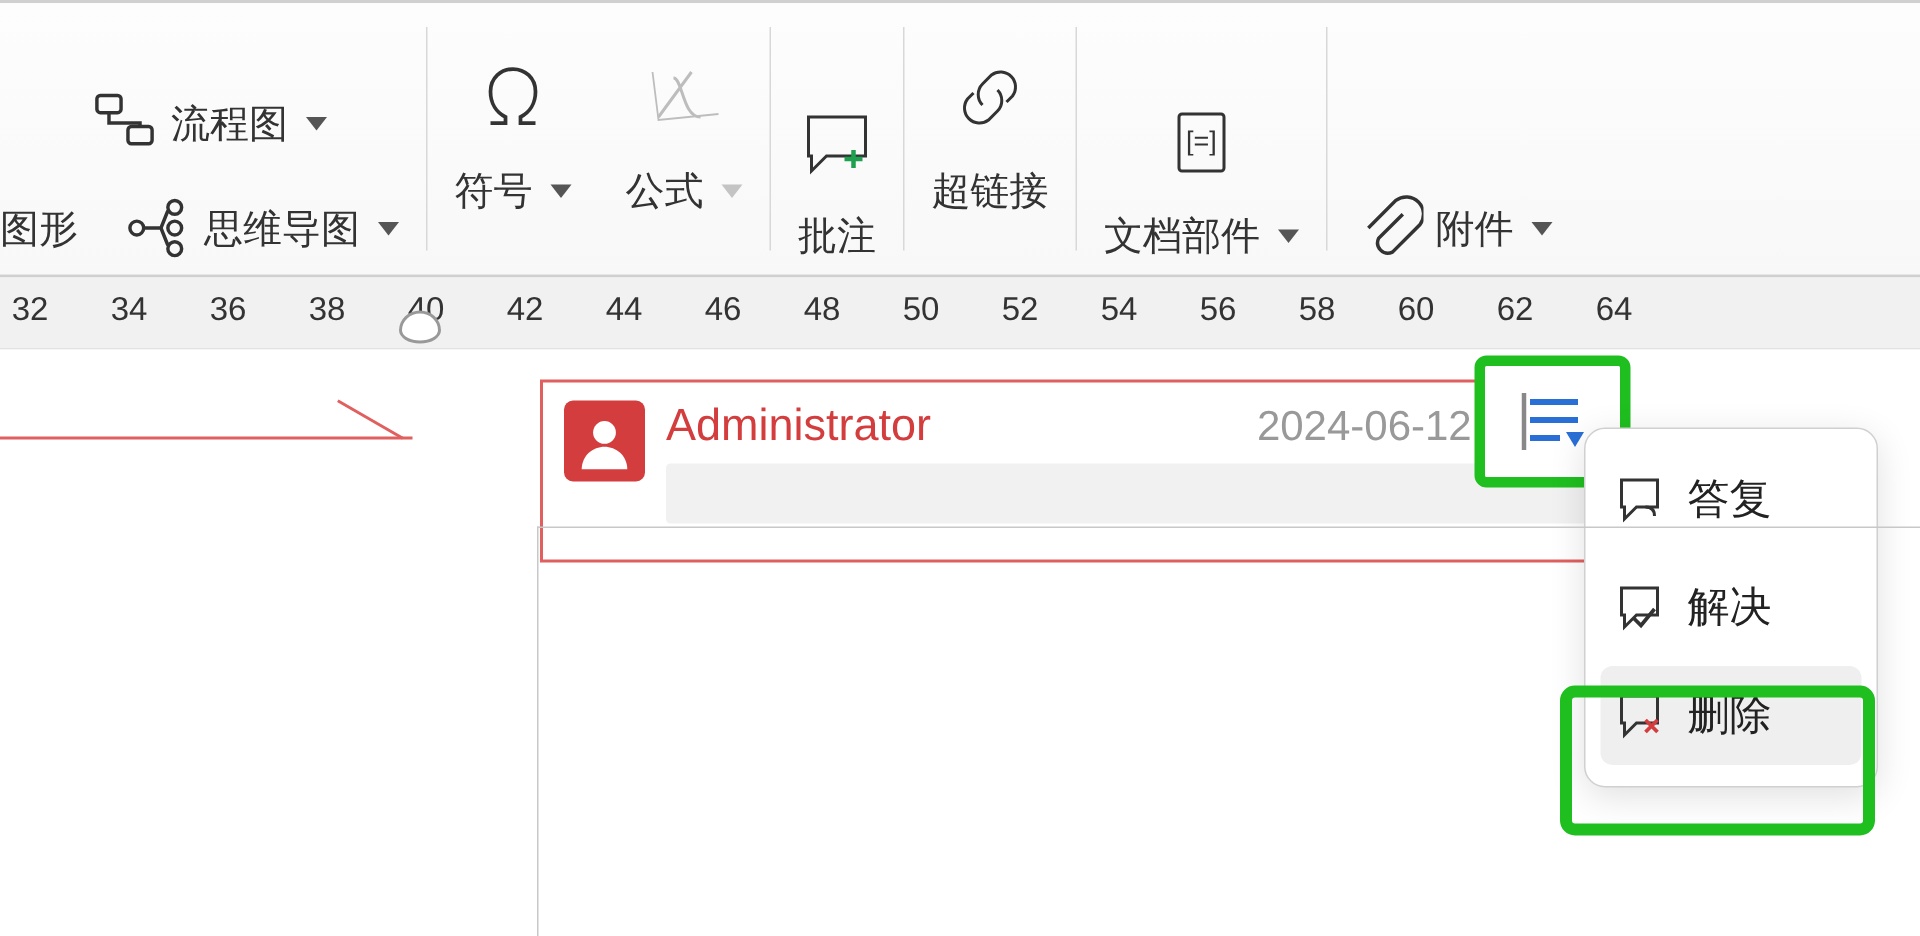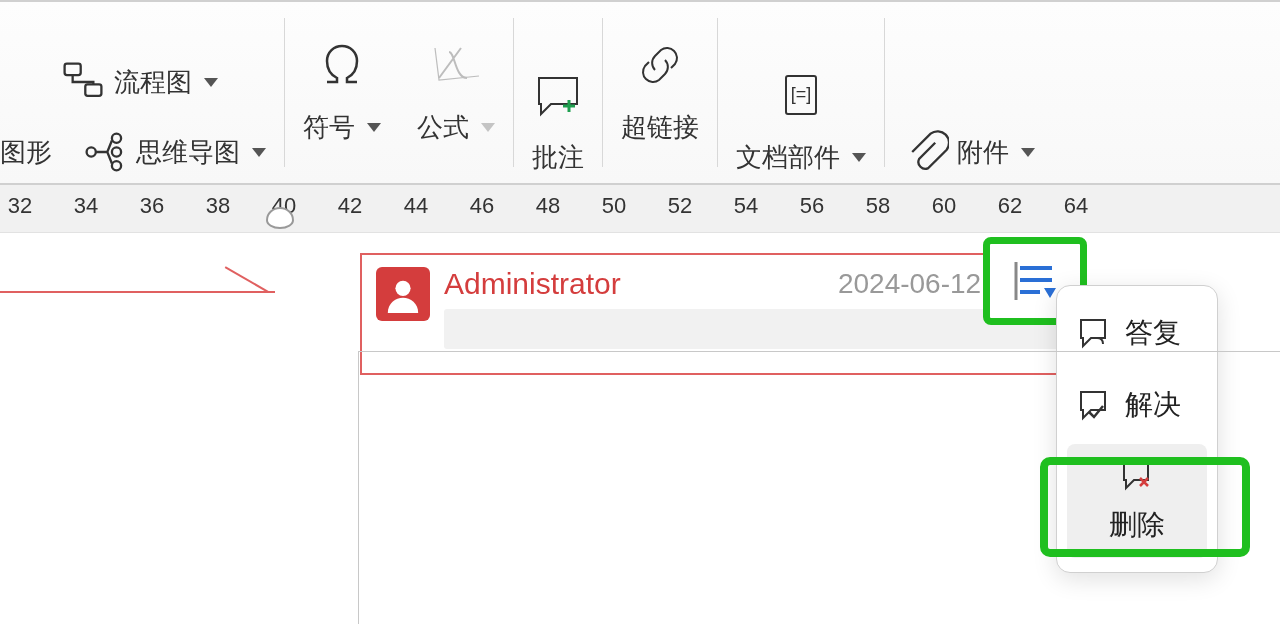--- a/index.html
+++ b/index.html
@@ -168,37 +168,37 @@
     border: 7px solid #1fbf1f;
     border-radius: 8px;
     background: #fff;
     display:flex; align-items:center; justify-content:center;
   }
 
   
   .popup {
     position: absolute;
     left: 1056px; top: 52px;
-    width: 162px;
+    width: 196px;
     background: #fff;
     border: 1px solid #d0d0d0;
     border-radius: 14px;
     box-shadow: 0 6px 24px rgba(0,0,0,.12);
     padding: 14px 10px;
     display:flex; flex-direction:column;
     gap: 6px;
   }
   .popup-item {
     display:flex; align-items:center; gap: 14px;
     font-size: 28px;
     color: #222;
     padding: 14px 10px;
     border-radius: 8px;
   }
-  .popup-item.hover { background: #efefef; flex-direction: column; }
+  .popup-item.hover { background: #efefef; }
   .popup-item .mi { width: 34px; height: 34px; display:flex; align-items:center; justify-content:center; }
   .popup-highlight {
     position: absolute;
     left: 1040px; top: 224px;
     width: 210px; height: 100px;
     border: 8px solid #1fbf1f;
     border-radius: 10px;
     pointer-events: none;
   }
 

